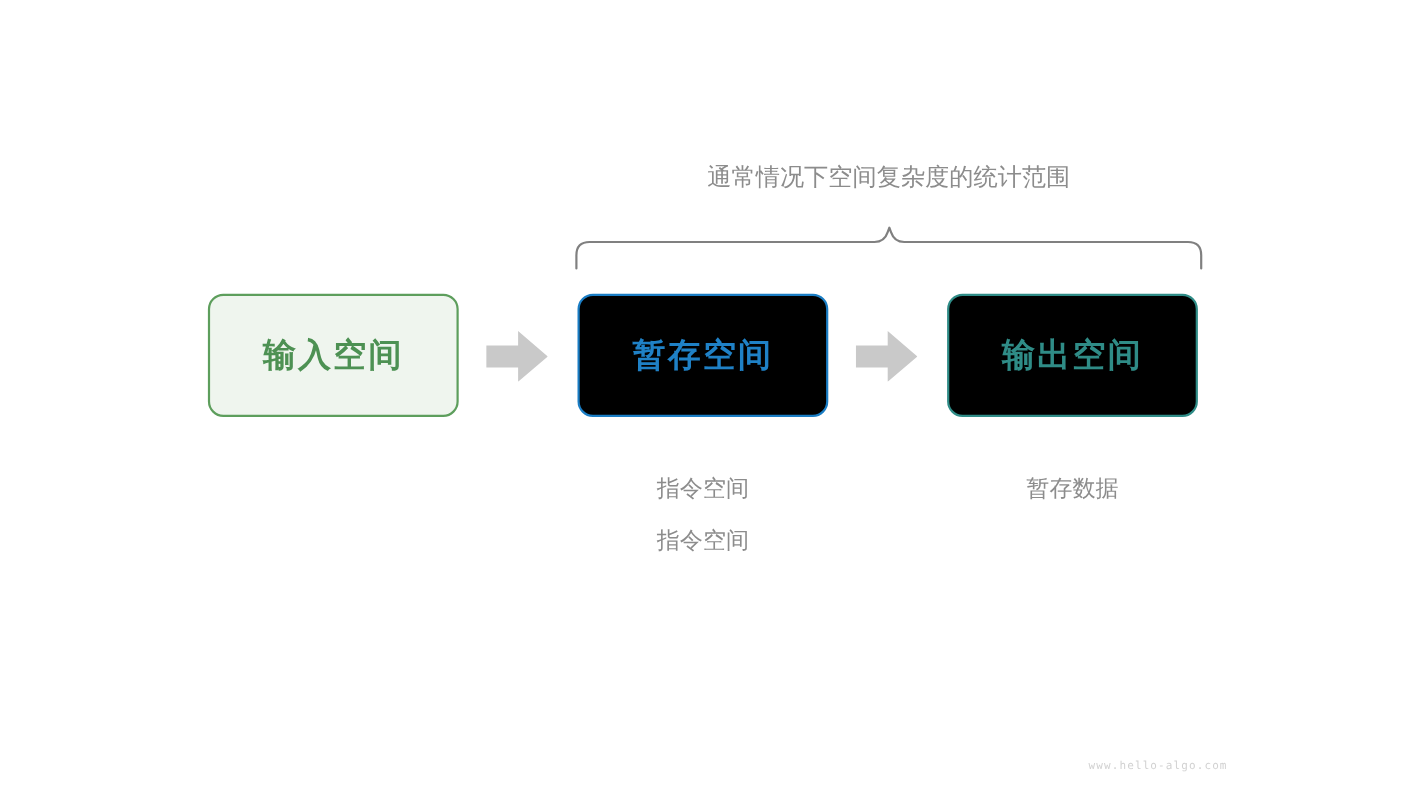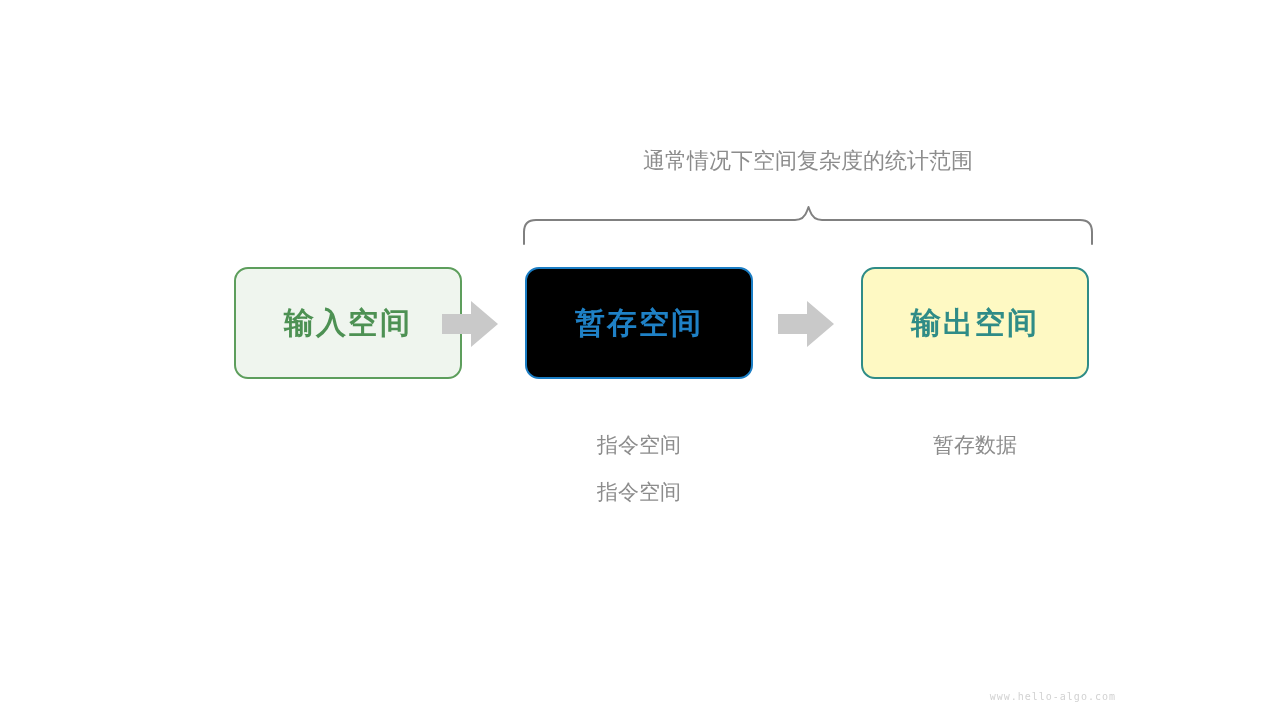--- a/index.html
+++ b/index.html
@@ -53,32 +53,31 @@
     justify-content: center;
     font-size: 30px;
     font-weight: bold;
     letter-spacing: 2px;
   }
   .box-input {
     left: 189px;
     border: 2px solid #5d9e5c;
     background: #eff5ee;
     color: #4d9153;
-    margin-left: 45px;
   }
   .box-temp {
     left: 525px;
     border: 2.5px solid #1a7dc4;
     background: #000000;
     color: #1f81c6;
   }
   .box-output {
     left: 861px;
     border: 2px solid #2f8c87;
-    background: #fef9c3;
+    background: #000000;
     color: #2f8c87;
   }
 
   
   .arrow {
     position: absolute;
     top: 301px;
     width: 56px;
     height: 46px;
   }

